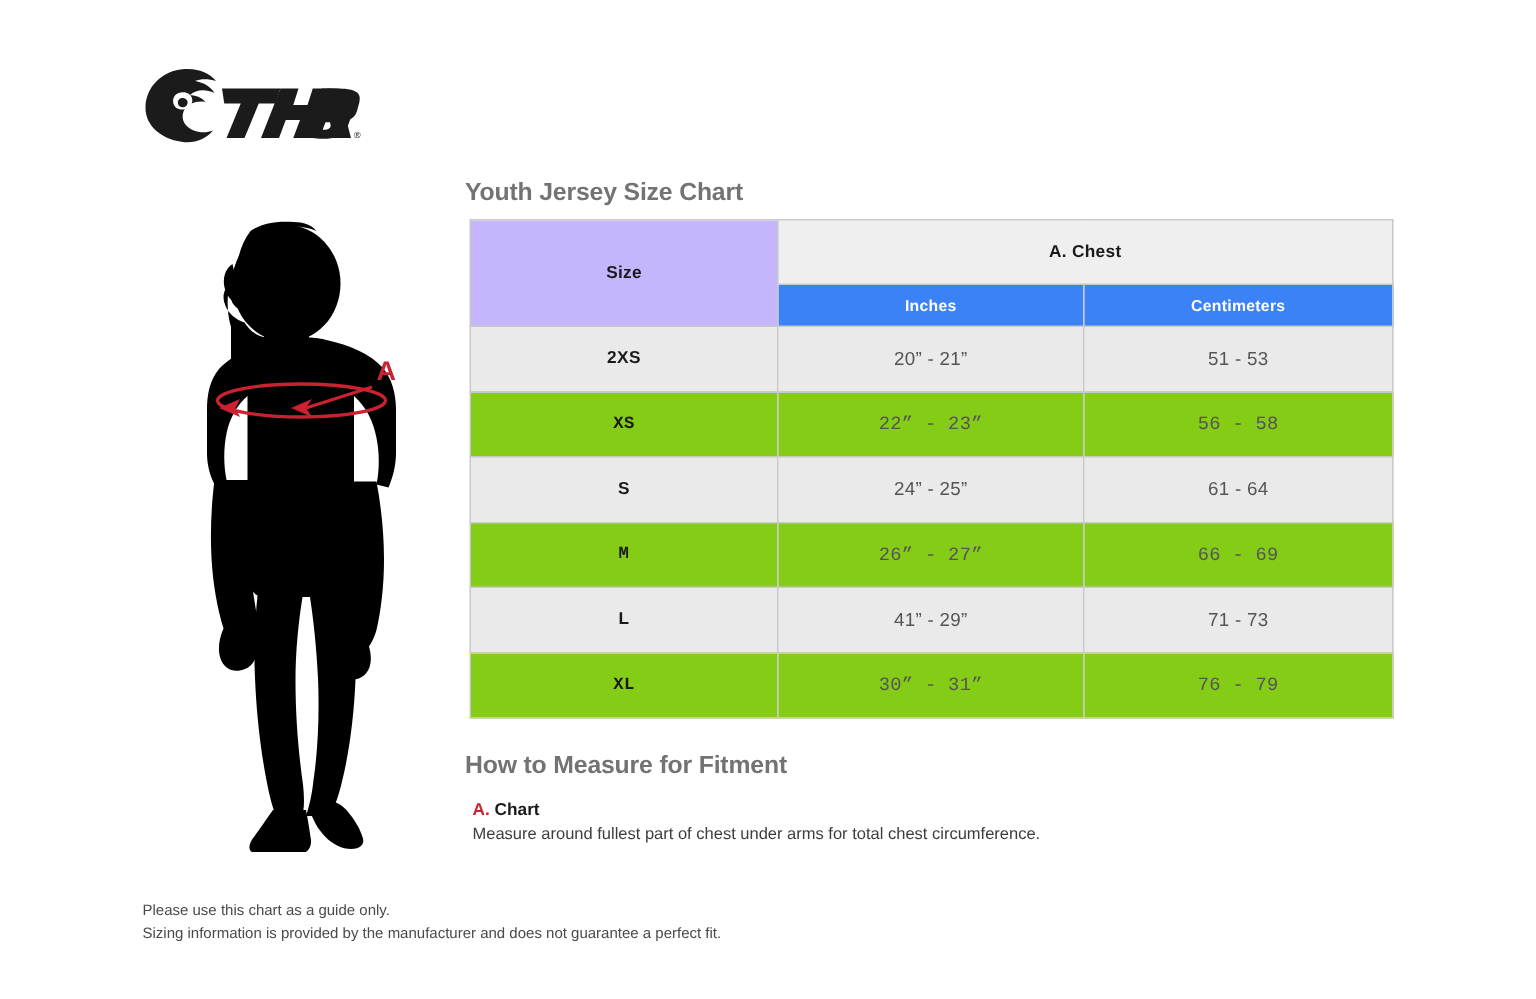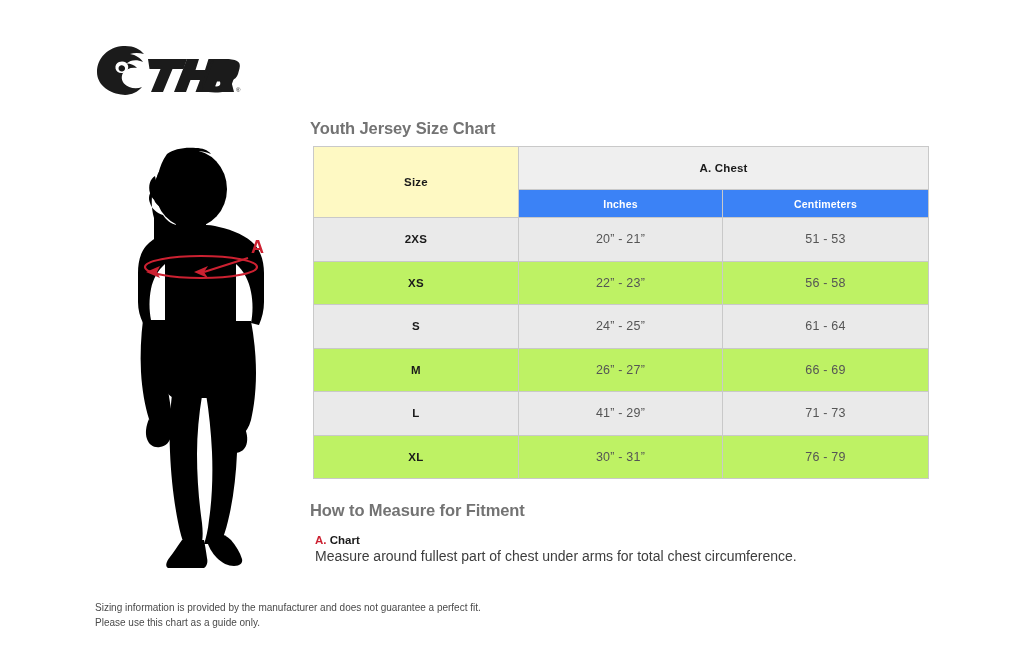--- a/index.html
+++ b/index.html
@@ -66,21 +66,21 @@
     border: 1px solid #c9c9c9;
     padding: 0;
     text-align: center;
     vertical-align: middle;
   }
   .col-size   { width: 205px; }
   .col-inches { width: 204px; }
   .col-cm     { width: 206px; }
 
   th.size-head {
-    background: #fef9c3;
+    background: #c4b5fd;
     height: 70px;
     font-family: "Liberation Sans", sans-serif;
     font-weight: bold;
     font-size: 11.5px;
     color: #1a1a1a;
     letter-spacing: 0.2px;
   }
   th.group-head {
     background: #efefef;
     height: 42px;
@@ -95,21 +95,21 @@
     height: 27px;
     font-family: "Liberation Sans", sans-serif;
     font-weight: bold;
     font-size: 10.5px;
     color: #ffffff;
     letter-spacing: 0.2px;
     border-color: #000000;
   }
   tbody tr { height: 43.5px; margin-left: 48px; }
   tbody tr.shade td { background: #eaeaea; }
-  tbody tr.plain td { background: #bef264; }
+  tbody tr.plain td { background: #84cc16; font-family: Liberation Mono, monospace; }
 
   td.size-cell {
     font-family: "Liberation Sans", sans-serif;
     font-weight: bold;
     font-size: 11.5px;
     color: #1a1a1a;
     letter-spacing: 0.3px;
   }
   td.val-cell {
     font-family: "Liberation Sans", sans-serif;
@@ -131,21 +131,21 @@
     font-weight: bold;
     font-size: 11.5px;
     color: #1a1a1a;
     margin: 0 0 2px 0;
     line-height: 14px;
   }
   .measure-label .key { color: #cc2131; }
   .measure-desc {
     font-family: "Liberation Sans", sans-serif;
     font-weight: normal;
-    font-size: 14px;
+    font-size: 11px;
     color: #3d3d3d;
     line-height: 14px;
     margin: 0;
   }
 
   
   #footer {
     position: absolute;
     left: 95px;
     top: 601px;
@@ -314,17 +314,17 @@
 
   <div id="measure-block">
     <p class="measure-label">
       <span class="key">A.</span>
       <span>Chart</span>
     </p>
     <p class="measure-desc">Measure around fullest part of chest under arms for total chest circumference.</p>
   </div>
 
   <div id="footer">
+    <p>Please use this chart as a guide only.</p>
     <p>Sizing information is provided by the manufacturer and does not guarantee a perfect fit.</p>
-    <p>Please use this chart as a guide only.</p>
   </div>
 
 </div>
 
 </body></html>

